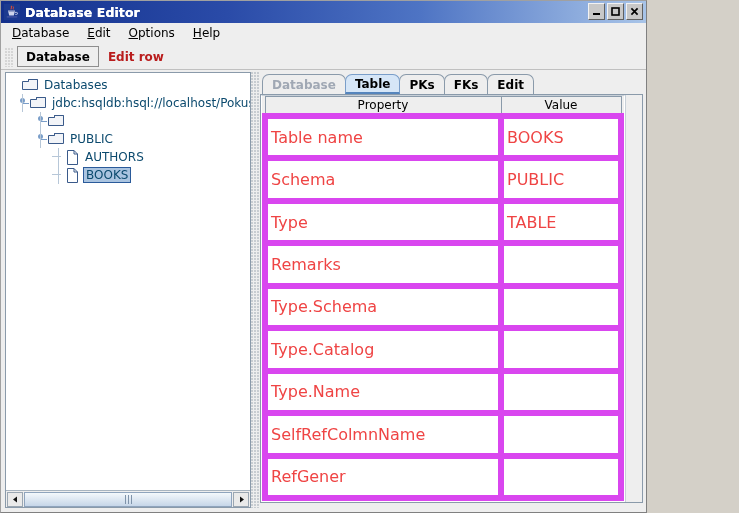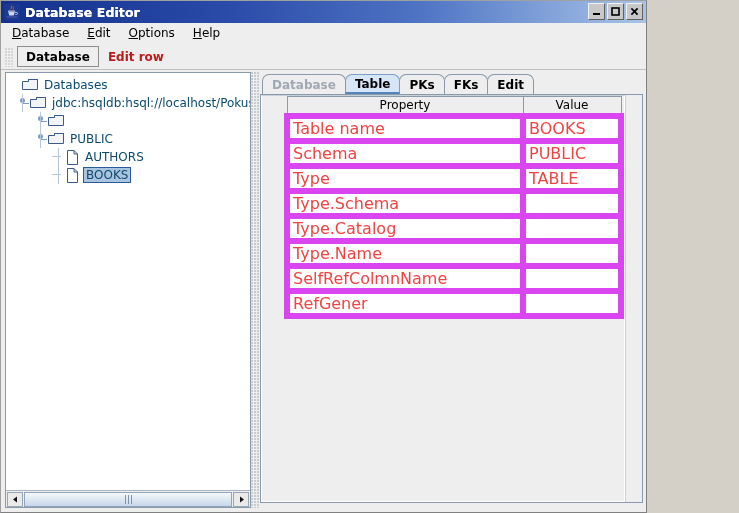--- a/index.html
+++ b/index.html
@@ -259,25 +259,24 @@
   #table-wrap {
     flex: 1 1 auto;
     border: 1px solid #8a9aaa;
     background: #eeeeee;
     display: flex;
     min-height: 0;
     overflow: hidden;
   }
   #table-inner {
     flex: 1 1 auto;
-    display: flex; flex-direction: column;
+    display: flex; flex-direction: row;
     min-width: 0;
     border: 1px solid #ffffff;
     border-top-color: #c8d0d8;
-    padding-left: 22px;
   }
   table.props {
     width: 100%;
     border-collapse: collapse;
     table-layout: fixed;
     font-size: 12px;
   }
   table.props th {
     height: 17px;
     background: #eeeeee;
@@ -488,20 +487,24 @@
               </tr>
               <tr>
                 <td>Schema</td>
                 <td>PUBLIC</td>
               </tr>
               <tr>
                 <td>Type</td>
                 <td>TABLE</td>
               </tr>
               <tr>
+                <td>Remarks</td>
+                <td></td>
+              </tr>
+              <tr>
                 <td>Type.Schema</td>
                 <td></td>
               </tr>
               <tr>
                 <td>Type.Catalog</td>
                 <td></td>
               </tr>
               <tr>
                 <td>Type.Name</td>
                 <td></td>

